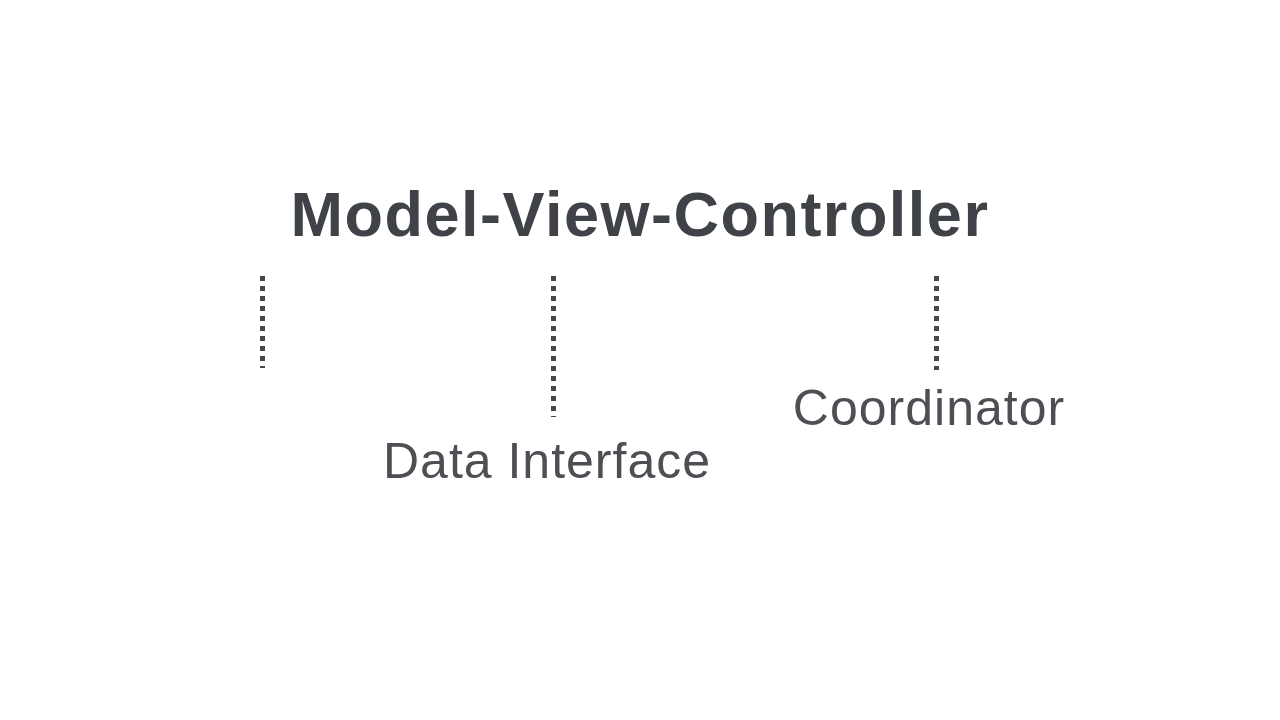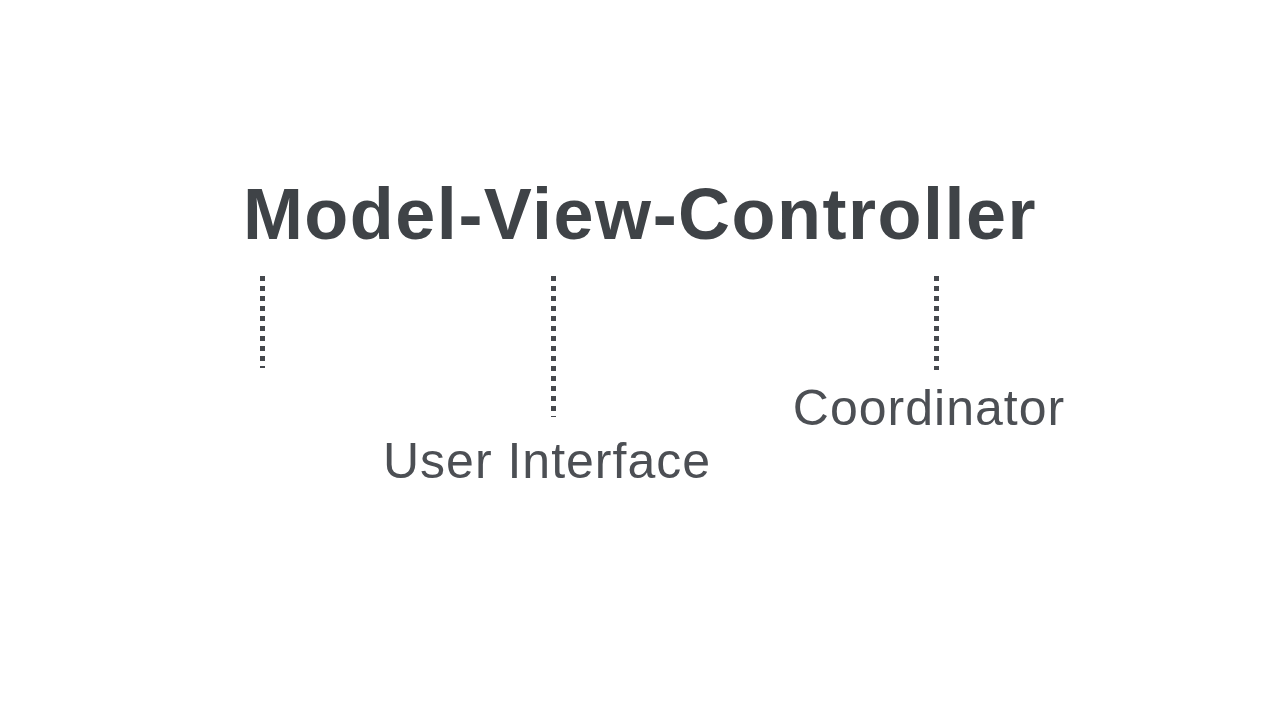--- a/index.html
+++ b/index.html
@@ -14,21 +14,21 @@
     background: #ffffff;
     overflow: hidden;
     font-family: "Liberation Sans", sans-serif;
   }
   .diagram-title {
     position: absolute;
     left: 0;
     top: 166px;
     width: 100%;
     text-align: center;
-    font-size: 72px;
+    font-size: 63px;
     line-height: 96px;
     font-weight: 700;
     letter-spacing: 1.5px;
     color: #3f4347;
     white-space: nowrap;
   }
   .connector {
     position: absolute;
     width: 5px;
     background: repeating-linear-gradient(
@@ -58,16 +58,16 @@
 <body>
 
 <div class="canvas">
 
   <div class="diagram-title">Model-View-Controller</div>
 
   <div class="connector model"></div>
   <div class="connector view"></div>
   <div class="connector controller"></div>
 
-  <div class="term-label view">User Interface</div>
+  <div class="term-label view">Data Interface</div>
   <div class="term-label controller">Coordinator</div>
 
 </div>
 
 </body></html>

